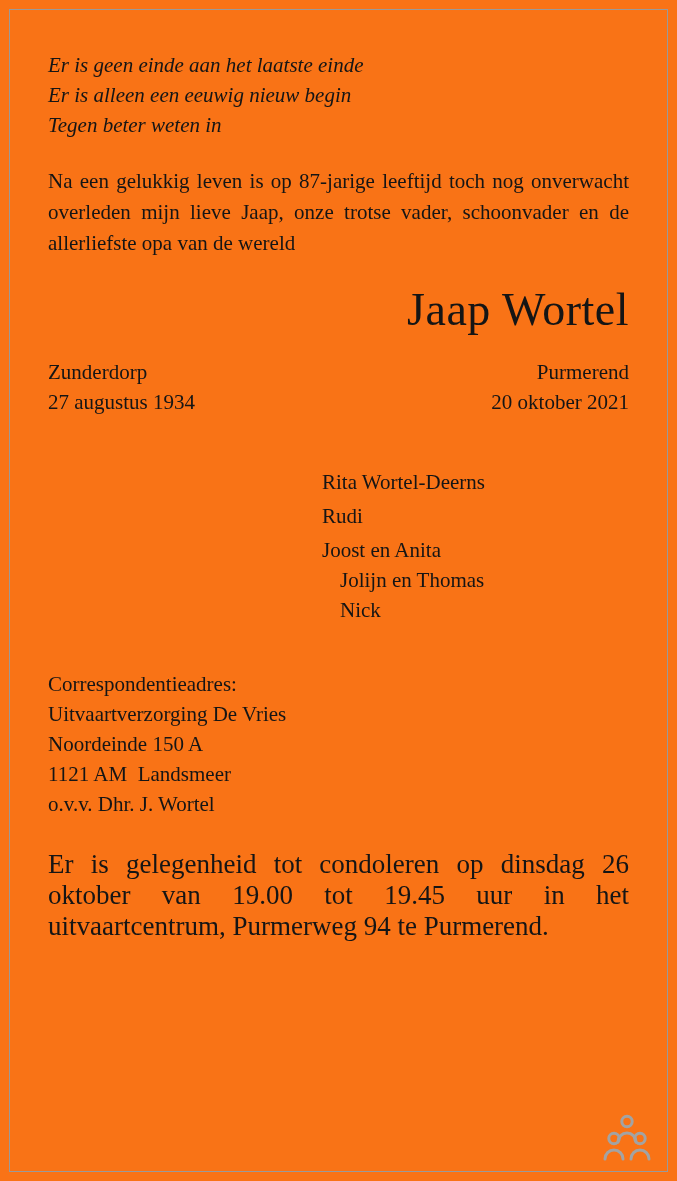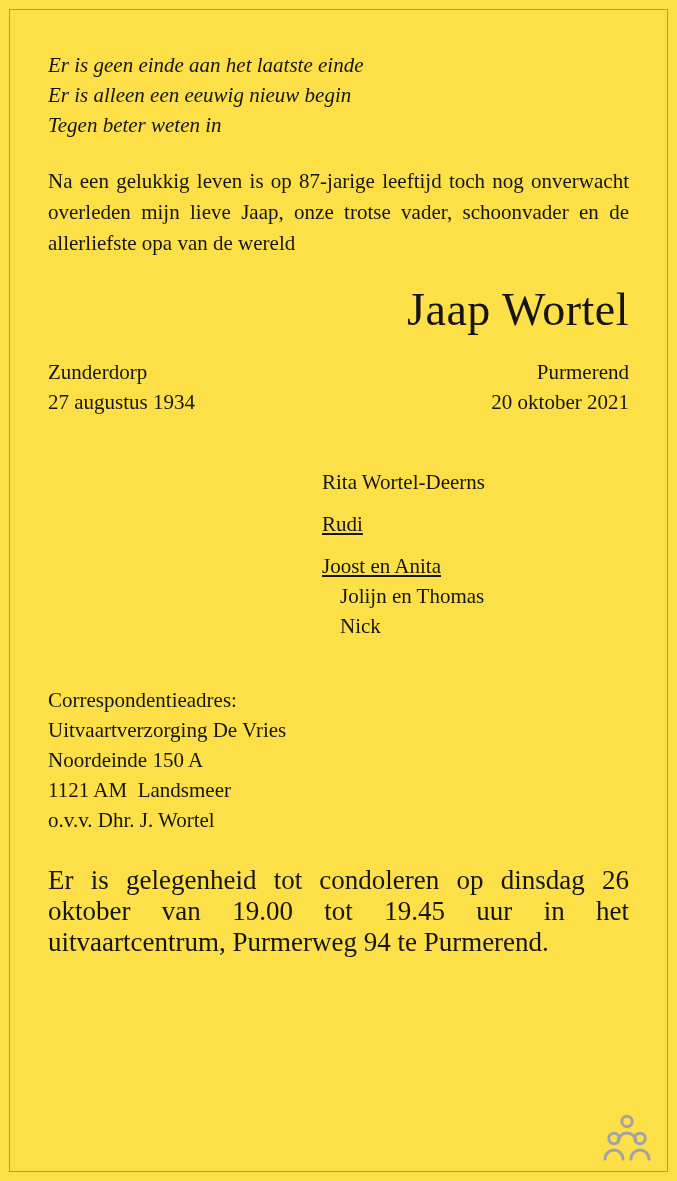--- a/index.html
+++ b/index.html
@@ -5,21 +5,21 @@
   html, body {
     margin: 0;
     padding: 0;
     background: #ffffff;
   }
   .page {
     width: 677px;
     height: 1181px;
     box-sizing: border-box;
     padding: 9px;
-    background: #fde047;
+    background: #f97316;
     font-family: "Liberation Serif", serif;
     color: #151515;
   }
   .card {
     position: relative;
     width: 100%;
     height: 100%;
     box-sizing: border-box;
     border: 1px solid #9a9a9a;
     padding: 40px 38px 20px 38px;
@@ -54,22 +54,21 @@
   .dates-col.right {
     text-align: right;
   }
   .family {
     margin-top: 50px;
     margin-left: 274px;
     font-size: 21px;
     line-height: 30px;
   }
   .family-line.gap {
-    margin-top: 12px;
-    text-decoration: underline;
+    margin-top: 4px;
   }
   .family-line.indent {
     padding-left: 18px;
   }
   .correspondence {
     margin-top: 44px;
     font-size: 21px;
     line-height: 30px;
   }
   .para {

